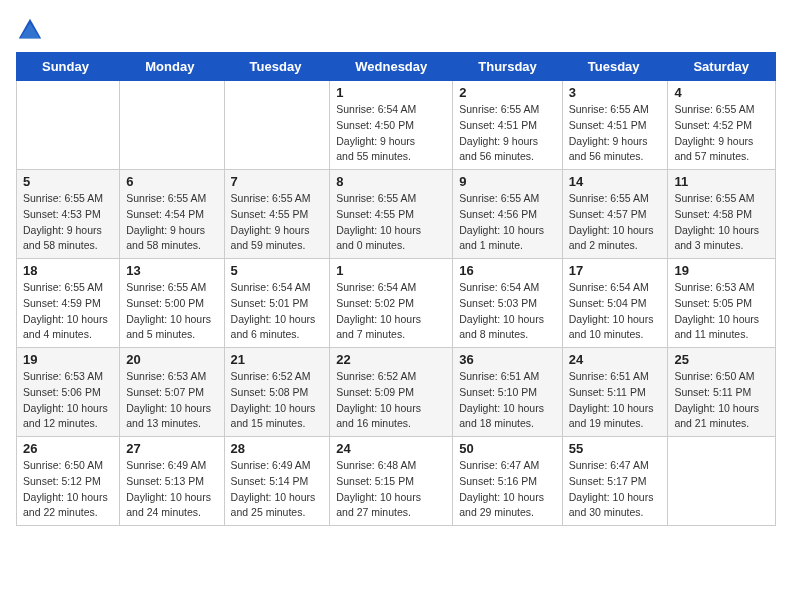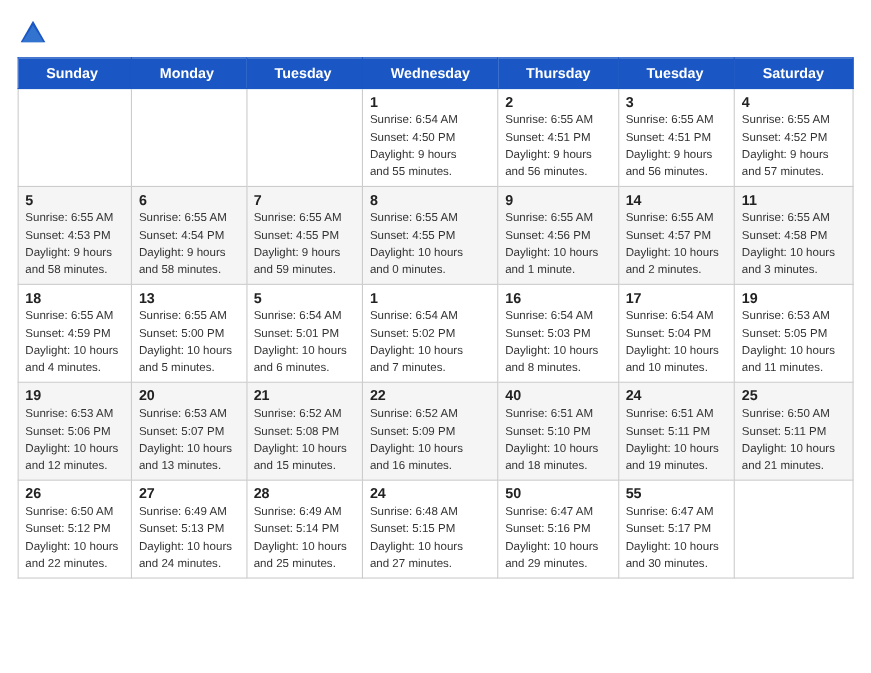--- a/index.html
+++ b/index.html
@@ -200,21 +200,21 @@
         </td>
         <td>
           <div class="day-number">21</div>
           <div class="day-info">Sunrise: 6:52 AM<br>Sunset: 5:08 PM<br>Daylight: 10 hours<br>and 15 minutes.</div>
         </td>
         <td>
           <div class="day-number">22</div>
           <div class="day-info">Sunrise: 6:52 AM<br>Sunset: 5:09 PM<br>Daylight: 10 hours<br>and 16 minutes.</div>
         </td>
         <td>
-          <div class="day-number">40</div>
+          <div class="day-number">36</div>
           <div class="day-info">Sunrise: 6:51 AM<br>Sunset: 5:10 PM<br>Daylight: 10 hours<br>and 18 minutes.</div>
         </td>
         <td>
           <div class="day-number">24</div>
           <div class="day-info">Sunrise: 6:51 AM<br>Sunset: 5:11 PM<br>Daylight: 10 hours<br>and 19 minutes.</div>
         </td>
         <td>
           <div class="day-number">25</div>
           <div class="day-info">Sunrise: 6:50 AM<br>Sunset: 5:11 PM<br>Daylight: 10 hours<br>and 21 minutes.</div>
         </td>

